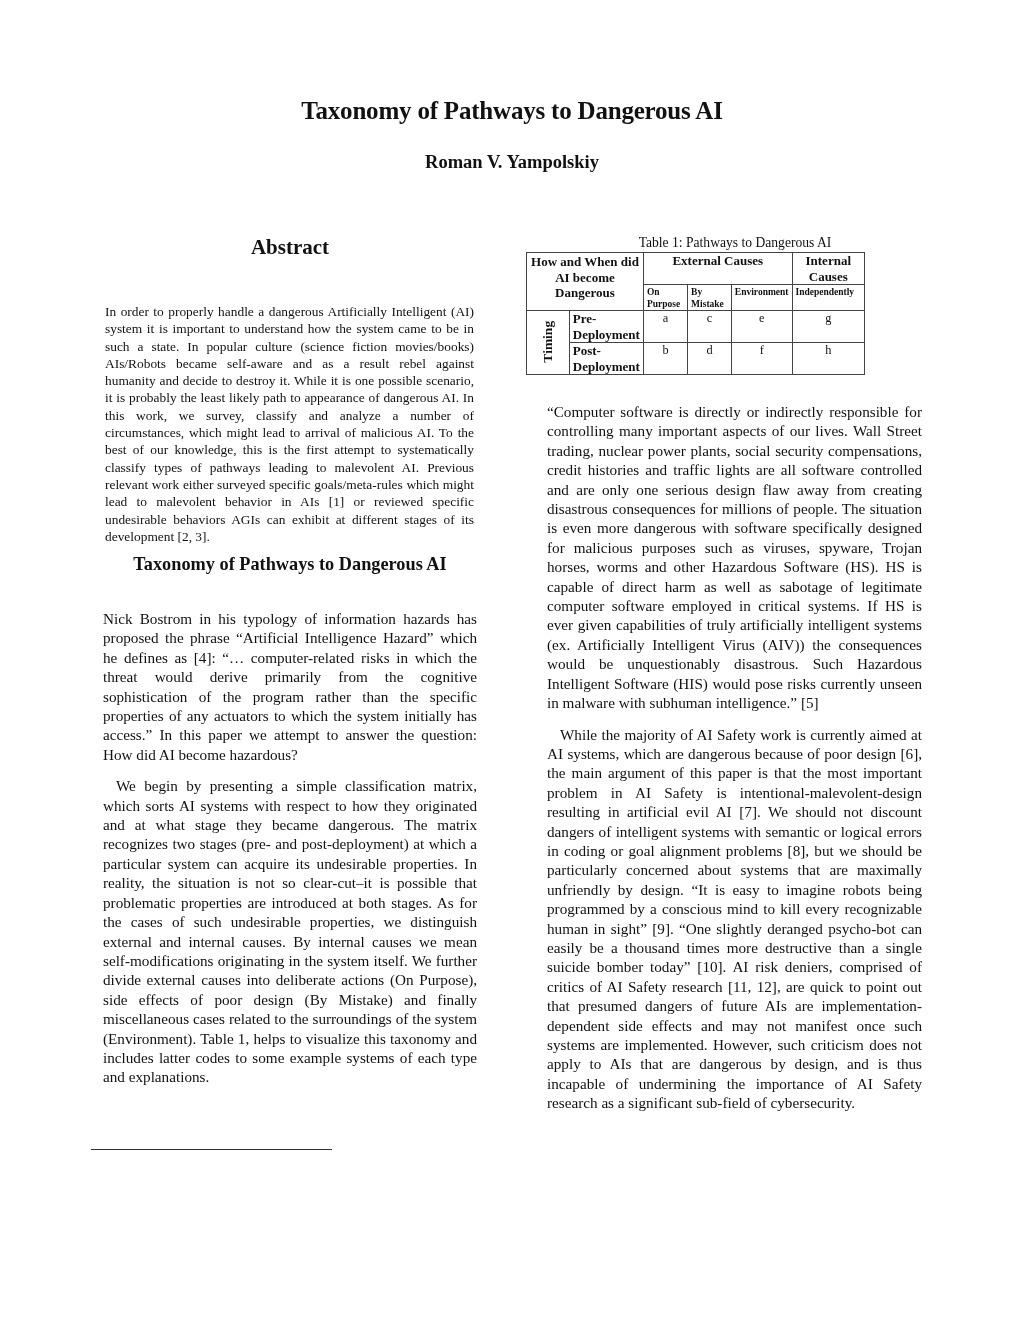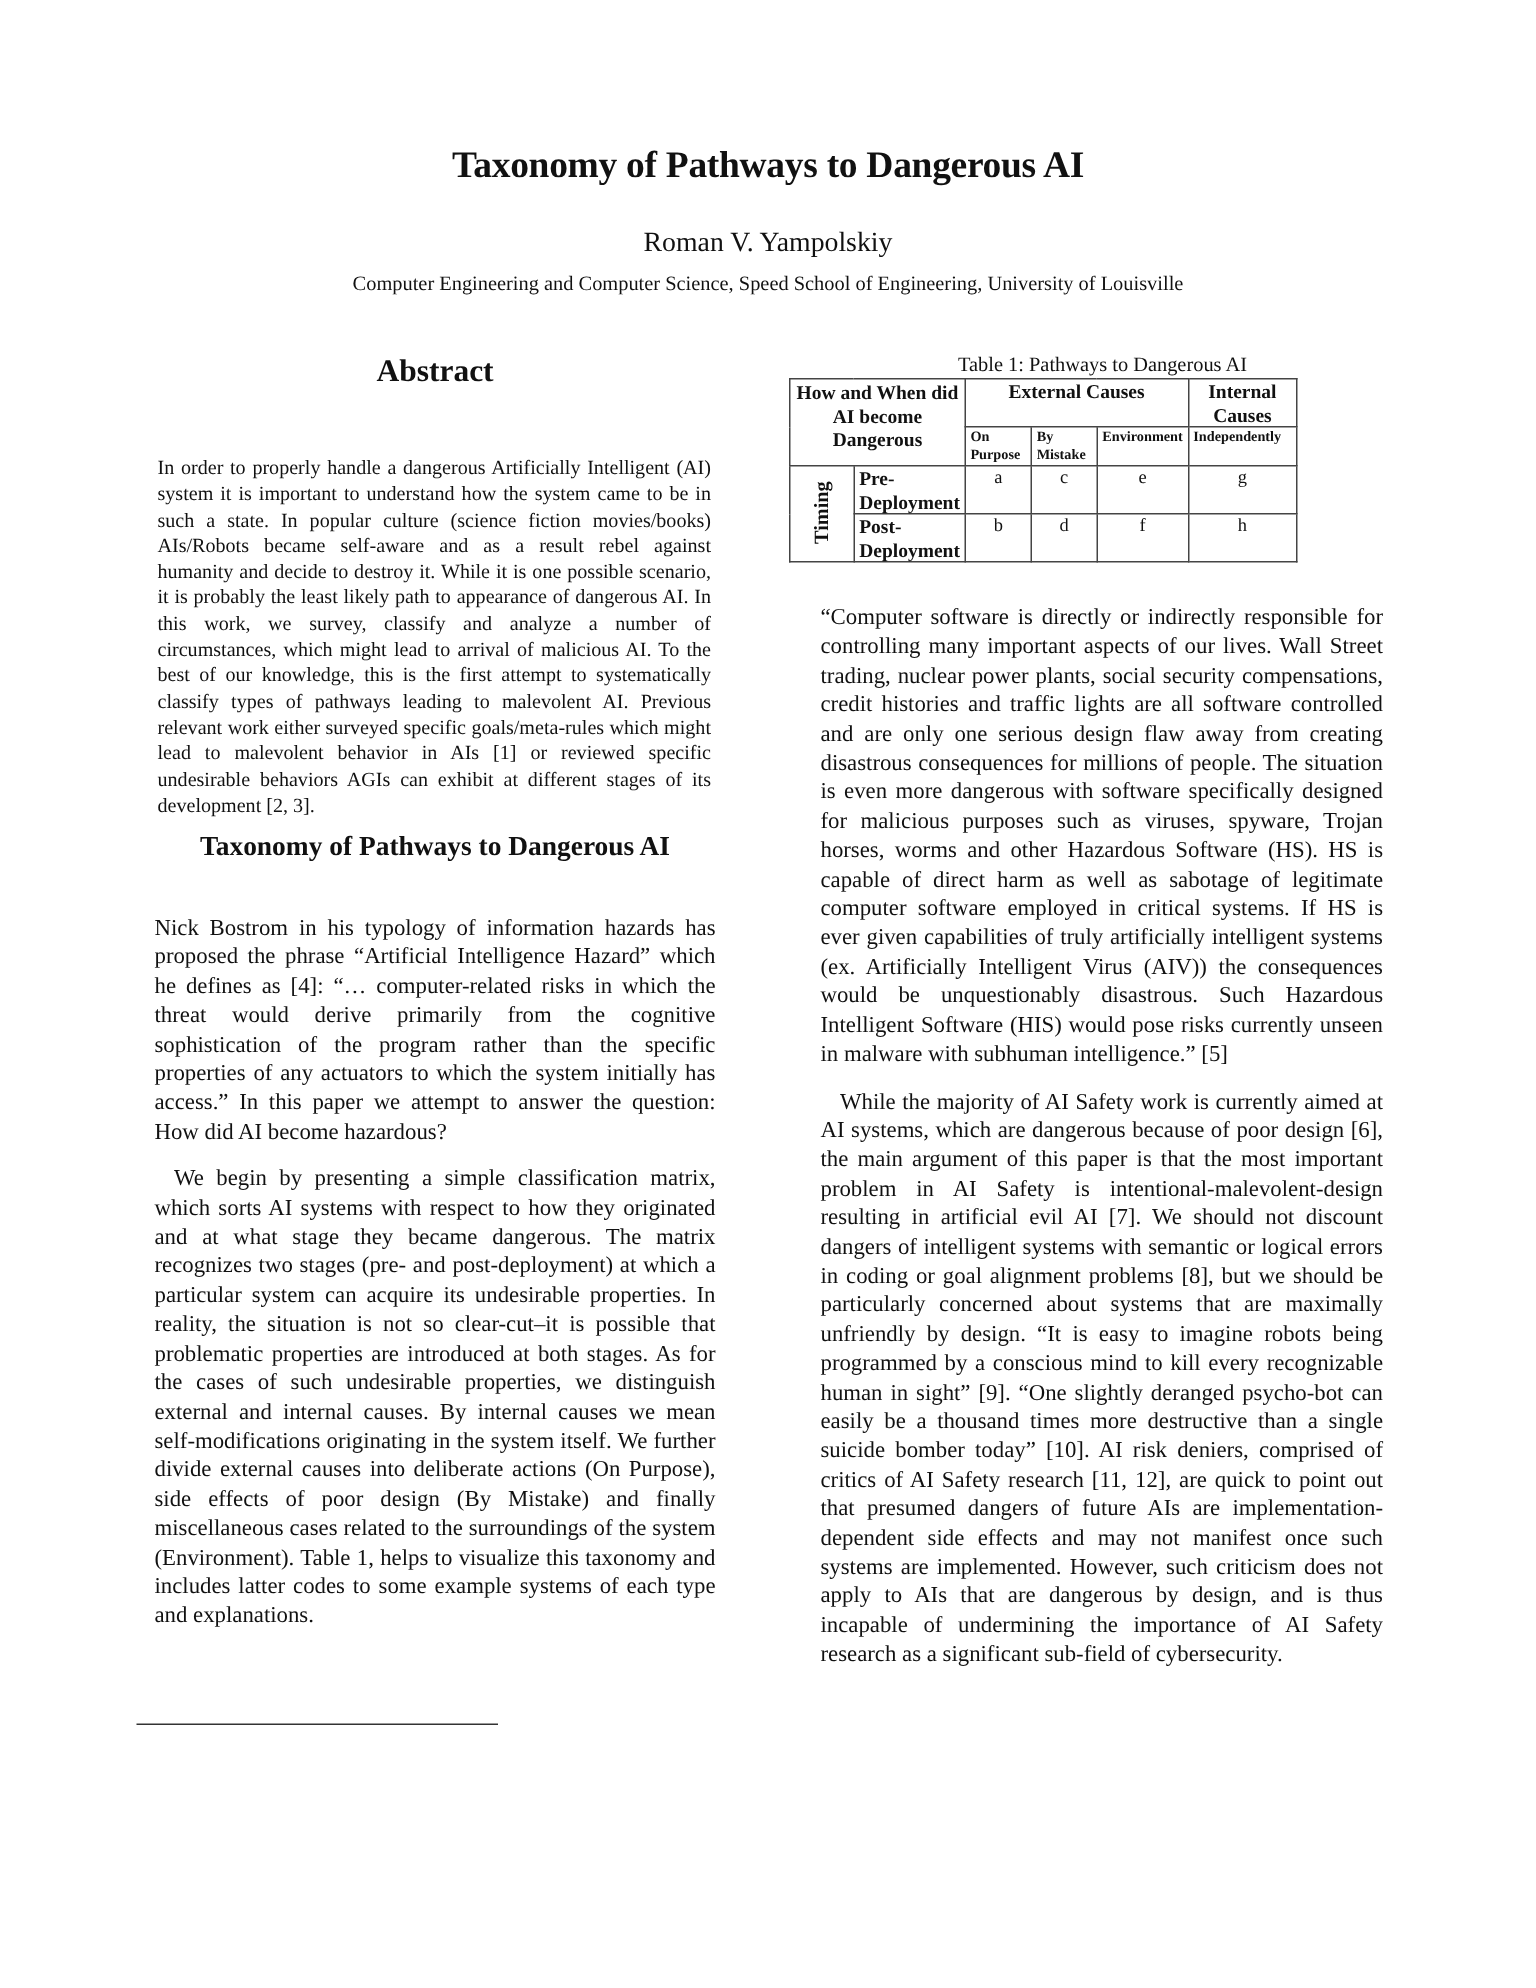--- a/index.html
+++ b/index.html
@@ -6,21 +6,21 @@
   body {
     width: 1024px; height: 1325px; position: relative; overflow: hidden;
     font-family: "Liberation Serif", "DejaVu Serif", serif; color: #111;
   }
   .title {
     position: absolute; top: 97px; left: 0; width: 1024px; text-align: center;
     font-size: 25px; font-weight: bold; letter-spacing: -0.2px;
   }
   .author {
     position: absolute; top: 152px; left: 0; width: 1024px; text-align: center;
-    font-size: 18.5px; font-weight: normal;
+    font-size: 18.5px; font-weight: bold;
   }
   .affil {
     position: absolute; top: 181px; left: 0; width: 1024px; text-align: center;
     font-size: 13.6px; line-height: 16px;
   }
   .col-left { position: absolute; left: 91px; width: 398px; }
   .col-right { position: absolute; left: 535px; width: 399px; }
   .abstract-head {
     position: absolute; top: 235px; left: 105px; width: 370px; text-align: center;
     font-weight: bold; font-size: 21px;
@@ -67,21 +67,20 @@
     font-weight: bold; font-style: italic; font-size: 15.2px; line-height: 19.4px;
   }
   .right-body { top: 390px; }
 </style>
 </head>
 <body>
 
 <div class="title">Taxonomy of Pathways to Dangerous AI</div>
 <div class="author">Roman V. Yampolskiy</div>
 <div class="affil">
-  <div>Computer Engineering and Computer Science, Speed School of Engineering, University of Louisville</div>
 </div>
 
 <div class="abstract-head">Abstract</div>
 <div class="abstract-body">In order to properly handle a dangerous Artificially Intelligent (AI) system it is important to understand how the system came to be in such a state. In popular culture (science fiction movies/books) AIs/Robots became self-aware and as a result rebel against humanity and decide to destroy it. While it is one possible scenario, it is probably the least likely path to appearance of dangerous AI. In this work, we survey, classify and analyze a number of circumstances, which might lead to arrival of malicious AI. To the best of our knowledge, this is the first attempt to systematically classify types of pathways leading to malevolent AI. Previous relevant work either surveyed specific goals/meta-rules which might lead to malevolent behavior in AIs [1] or reviewed specific undesirable behaviors AGIs can exhibit at different stages of its development [2, 3].</div>
 
 <div class="section-head">Taxonomy of Pathways to Dangerous AI</div>
 <div class="col-left body-text left-body">
   <p>Nick Bostrom in his typology of information hazards has proposed the phrase “Artificial Intelligence Hazard” which he defines as [4]: “… computer-related risks in which the threat would derive primarily from the cognitive sophistication of the program rather than the specific properties of any actuators to which the system initially has access.” In this paper we attempt to answer the question: How did AI become hazardous?</p>
   <p class="indent">We begin by presenting a simple classification matrix, which sorts AI systems with respect to how they originated and at what stage they became dangerous. The matrix recognizes two stages (pre- and post-deployment) at which a particular system can acquire its undesirable properties. In reality, the situation is not so clear-cut–it is possible that problematic properties are introduced at both stages. As for the cases of such undesirable properties, we distinguish external and internal causes. By internal causes we mean self-modifications originating in the system itself. We further divide external causes into deliberate actions (On Purpose), side effects of poor design (By Mistake) and finally miscellaneous cases related to the surroundings of the system (Environment). Table 1, helps to visualize this taxonomy and includes latter codes to some example systems of each type and explanations.</p>
 </div>

